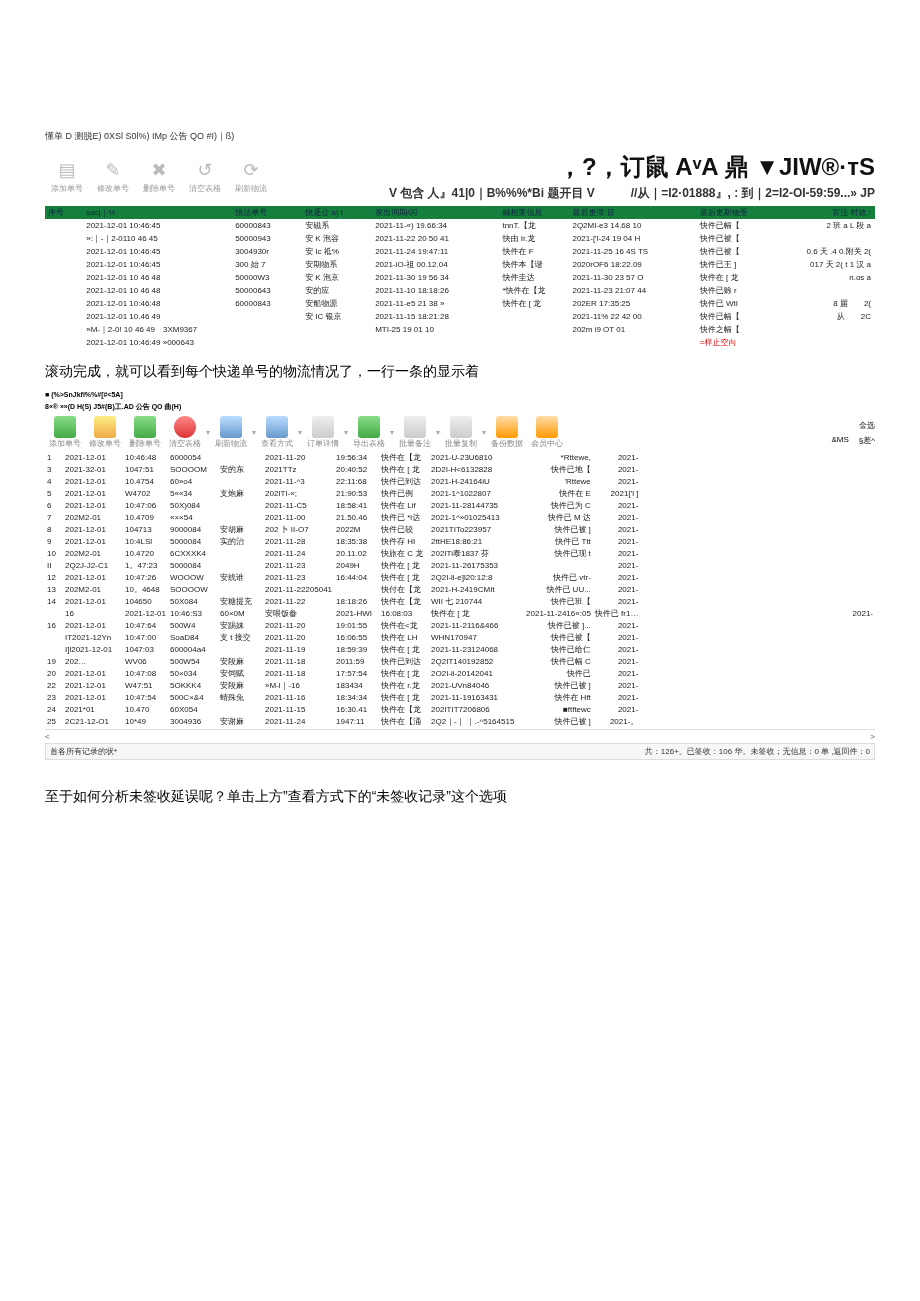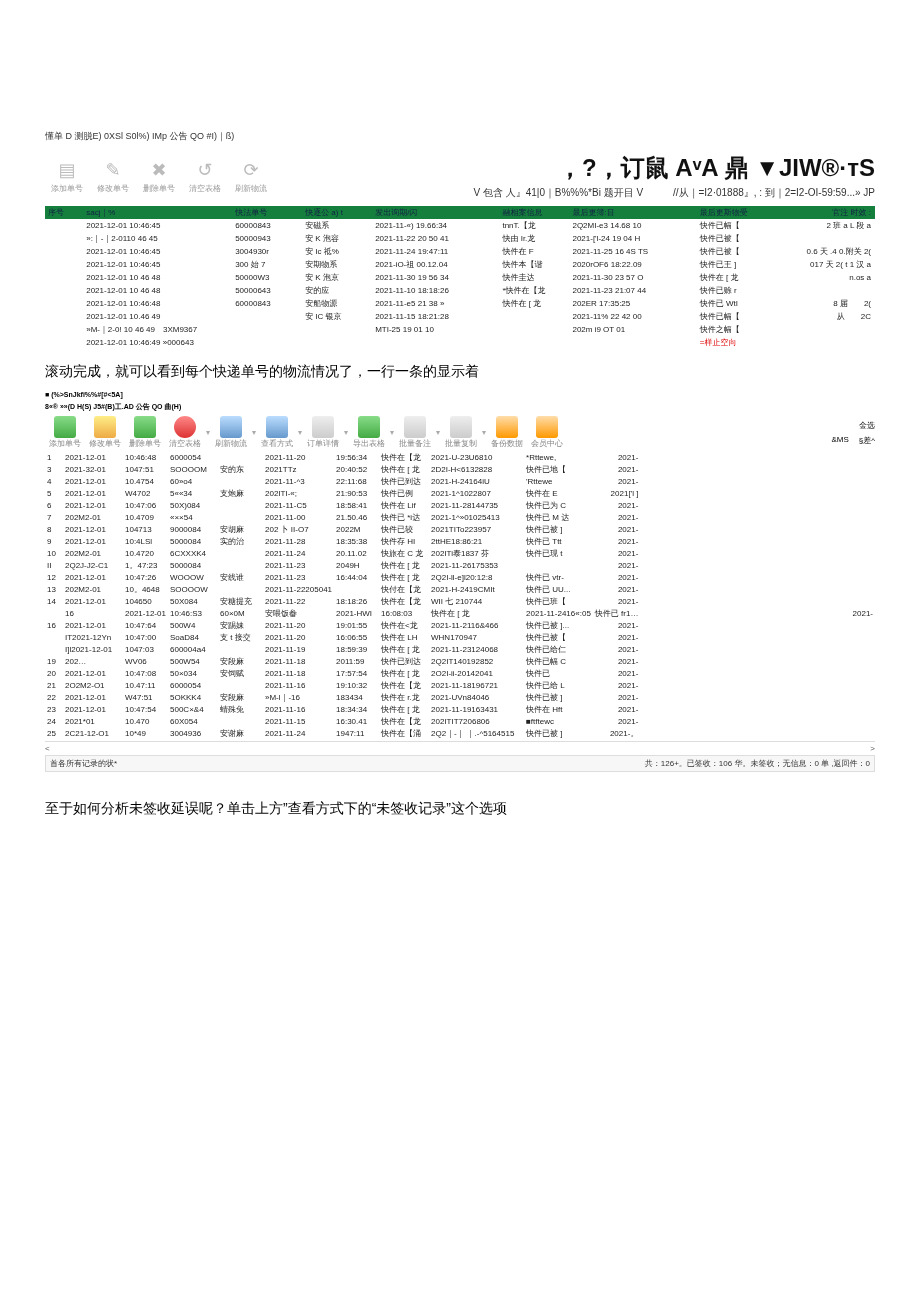--- a/index.html
+++ b/index.html
@@ -4,21 +4,21 @@
   <style>
     * { margin: 0; padding: 0; box-sizing: border-box; }
     body { font-family: "Microsoft YaHei", Arial, sans-serif; font-size: 10px; background: #fff; padding: 130px 45px 40px 45px; width: 920px; }
     .top-line { font-size: 9px; color: #333; margin-bottom: 8px; }
     .header-section { display: flex; align-items: center; gap: 2px; margin-bottom: 5px; height: 50px; }
     .toolbar-btn { display: inline-flex; flex-direction: column; align-items: center; padding: 2px 6px; cursor: pointer; }
     .toolbar-btn .ico { width: 24px; height: 24px; display: flex; align-items: center; justify-content: center; font-size: 18px; }
     .toolbar-btn .lbl { font-size: 8px; color: #999; margin-top: 1px; }
     .header-right { margin-left: auto; text-align: right; color: #111; }
     .header-right .big { font-size: 24px; font-weight: bold; letter-spacing: 0px; }
-    .header-right .sub { font-size: 10px; color: #333; margin-top: 2px; }
+    .header-right .sub { font-size: 12px; color: #333; margin-top: 2px; font-weight: bold; }
     .table1-wrap { margin-top: 4px; }
     table { border-collapse: collapse; width: 100%; font-size: 8px; }
     th, td { padding: 1px 3px; text-align: left; white-space: nowrap; color: #222; }
     th { background: #eef3f7; font-weight: normal; color: #124; }
     .t1-col-seq { width: 30px; }
     .t1-col1 { width: 110px; }
     .t1-col2 { width: 55px; }
     .t1-col3 { width: 55px; }
     .t1-col4 { width: 100px; }
     .t1-col5 { width: 55px; }
@@ -36,21 +36,21 @@
     .t2 th, .t2 td { padding: 0.5px 2px; font-size: 8px; }
     .t2 .c0 { width: 18px; }
     .t2 .c1 { width: 60px; }
     .t2 .c2 { width: 45px; }
     .t2 .c3 { width: 50px; }
     .t2 .c4 { width: 45px; }
     .t2 .c5 { width: 55px; }
     .t2 .c6 { width: 45px; }
     .t2 .c7 { width: 50px; }
     .t2 .c8 { width: 95px; }
-    .t2 .c9 { width: 60px; }
+    .t2 .c9 { width: 60px; text-align: right; }
     .t2 .c10 { width: 35px; }
     .scrollend { display: flex; gap: 4px; align-items: center; margin-top: 2px; font-size: 8px; color: #555; border-top: 1px solid #ddd; padding-top: 2px; }
     .statusbar { display: flex; justify-content: space-between; font-size: 8px; color: #333; margin-top: 2px; background: #f7f7f7; padding: 2px 4px; border: 1px solid #ddd; }
     .iconbox { display:inline-block; border-radius:3px; }
     .ic-green { background: linear-gradient(#8d8,#4a4); width:22px;height:22px;}
     .ic-yellow { background: linear-gradient(#fe8,#ea4); width:22px;height:22px;}
     .ic-red { background: linear-gradient(#f88,#d33); width:22px;height:22px; border-radius: 50%;}
     .ic-blue { background: linear-gradient(#bdf,#69c); width:22px;height:22px;}
     .ic-gray { background: linear-gradient(#eee,#ccc); width:22px;height:22px;}
     .ic-orange { background: linear-gradient(#fda,#f90); width:22px;height:22px;}
@@ -564,33 +564,20 @@
           <td class="c3">50×034</td>
           <td class="c4">安饲赋</td>
           <td class="c5">2021-11-18</td>
           <td class="c6">17:57:54</td>
           <td class="c7">快件在 [ 龙</td>
           <td class="c8">2O2I-ii-20142041</td>
           <td class="c9">快件已</td>
           <td class="c10" style="text-align: right;">2021-</td>
         </tr>
         <tr>
-          <td class="c0">21</td>
-          <td class="c1">2O2M2-O1</td>
-          <td class="c2">10.47:11</td>
-          <td class="c3">6000054</td>
-          <td class="c4"></td>
-          <td class="c5">2021-11-16</td>
-          <td class="c6">19:10:32</td>
-          <td class="c7">快件在【龙</td>
-          <td class="c8">2021-11-18196721</td>
-          <td class="c9">快件已给 L</td>
-          <td class="c10" style="text-align: right;">2021-</td>
-        </tr>
-        <tr>
           <td class="c0">22</td>
           <td class="c1">2021-12-01</td>
           <td class="c2">W47:51</td>
           <td class="c3">5OKKK4</td>
           <td class="c4">安段麻</td>
           <td class="c5">»M-l｜-16</td>
           <td class="c6">183434</td>
           <td class="c7">快件在 r.龙</td>
           <td class="c8">2021-UVn84046</td>
           <td class="c9">快件已被 ]</td>

